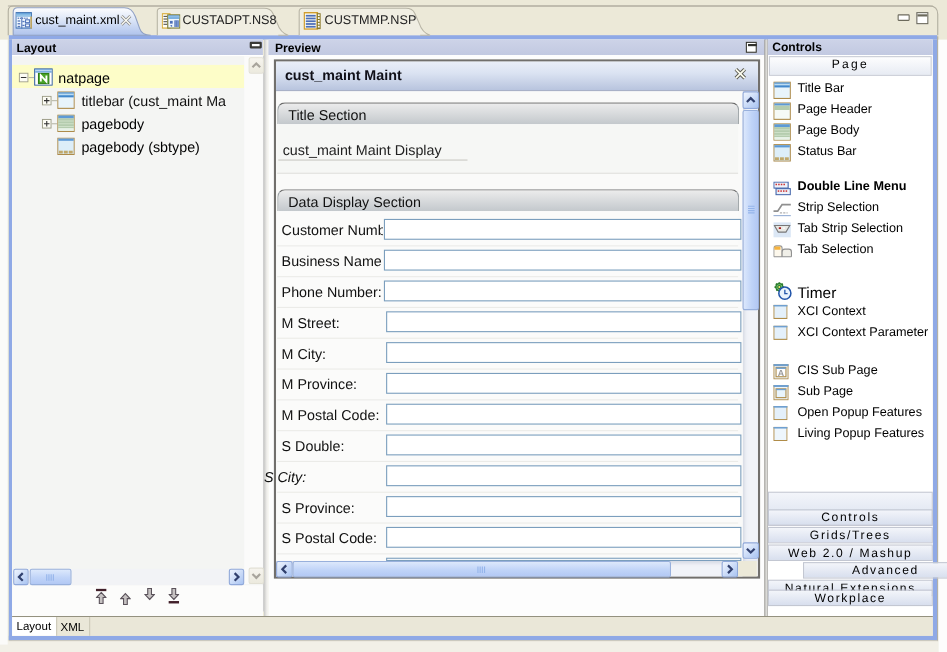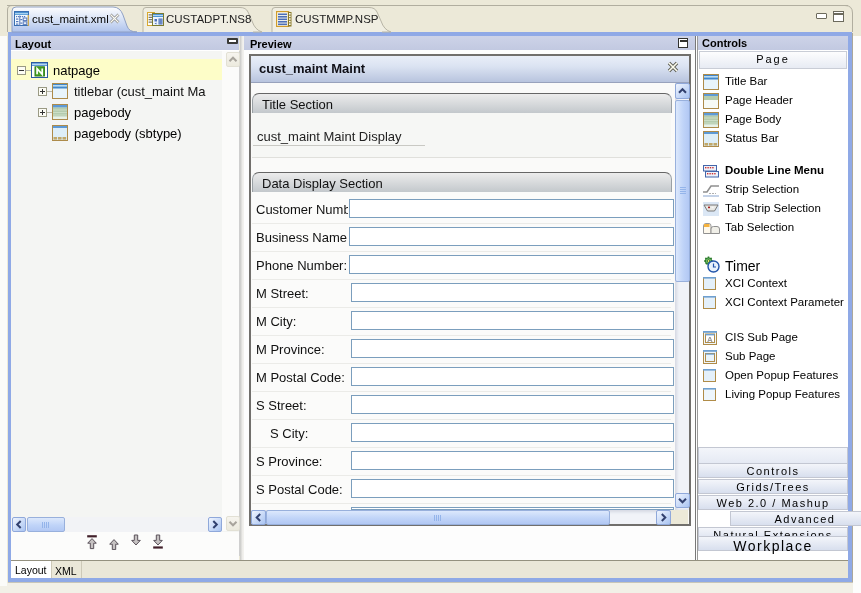--- a/index.html
+++ b/index.html
@@ -235,24 +235,24 @@
 <div class="a" style="left:252px;top:279px;width:419px;height:1px;background:#ebebe8;"></div>
 <div class="a lbl" style="left:256px;top:314px;width:94px;">M City:</div>
 <div class="a inp" style="left:351px;top:311px;width:321px;height:17px;"></div>
 <div class="a" style="left:252px;top:307px;width:419px;height:1px;background:#ebebe8;"></div>
 <div class="a lbl" style="left:256px;top:342px;width:94px;">M Province:</div>
 <div class="a inp" style="left:351px;top:339px;width:321px;height:17px;"></div>
 <div class="a" style="left:252px;top:335px;width:419px;height:1px;background:#ebebe8;"></div>
 <div class="a lbl" style="left:256px;top:370px;width:94px;">M Postal Code:</div>
 <div class="a inp" style="left:351px;top:367px;width:321px;height:17px;"></div>
 <div class="a" style="left:252px;top:363px;width:419px;height:1px;background:#ebebe8;"></div>
-<div class="a lbl" style="left:256px;top:398px;width:94px;">S Street:</div>
+<div class="a lbl" style="left:256px;top:398px;width:94px;">S Double:</div>
 <div class="a inp" style="left:351px;top:395px;width:321px;height:17px;"></div>
 <div class="a" style="left:252px;top:391px;width:419px;height:1px;background:#ebebe8;"></div>
-<div class="a lbl" style="left:270px;top:426px;width:94px;">S City:</div>
+<div class="a lbl" style="left:240px;top:426px;width:94px;font-style:italic;">S City:</div>
 <div class="a inp" style="left:351px;top:423px;width:321px;height:17px;"></div>
 <div class="a" style="left:252px;top:419px;width:419px;height:1px;background:#ebebe8;"></div>
 <div class="a lbl" style="left:256px;top:454px;width:94px;">S Province:</div>
 <div class="a inp" style="left:351px;top:451px;width:321px;height:17px;"></div>
 <div class="a" style="left:252px;top:447px;width:419px;height:1px;background:#ebebe8;"></div>
 <div class="a lbl" style="left:256px;top:482px;width:94px;">S Postal Code:</div>
 <div class="a inp" style="left:351px;top:479px;width:321px;height:17px;"></div>
 <div class="a" style="left:252px;top:475px;width:419px;height:1px;background:#ebebe8;"></div>
 <div class="a inp" style="left:351px;top:507px;width:321px;height:1px;"></div>
 <div class="a" style="left:252px;top:503px;width:419px;height:1px;background:#ebebe8;"></div>
@@ -402,19 +402,19 @@
     <rect x="0.5" y="0.5" width="12" height="12" fill="#eef6fc" stroke="#b08c48"></rect>
     <rect x="0" y="0" width="13" height="1.6" fill="#6fa0d0"></rect>
   </svg>
 <div class="a" style="left:725px;top:388px;font-size:11.5px;color:#000;">Living Popup Features</div>
 <div class="a pal" style="left:698px;top:447px;width:148px;height:12px;font-size:11px;letter-spacing:1.5px;padding-top:17px;">Container</div>
 <div class="a pal" style="left:698px;top:463px;width:148px;height:12px;font-size:11px;letter-spacing:1.5px;padding-top:1px;">Controls</div>
 <div class="a pal" style="left:698px;top:479px;width:148px;height:12px;font-size:11px;letter-spacing:1.5px;padding-top:1px;">Grids/Trees</div>
 <div class="a pal" style="left:698px;top:495px;width:148px;height:12px;font-size:11px;letter-spacing:1.5px;padding-top:1px;">Web 2.0 / Mashup</div>
 <div class="a pal" style="left:730px;top:511px;width:148px;height:12px;font-size:11px;letter-spacing:1.5px;padding-top:1px;">Advanced</div>
 <div class="a pal" style="left:698px;top:527px;width:148px;height:12px;font-size:11px;letter-spacing:1.5px;padding-top:1px;">Natural Extensions</div>
-<div class="a pal" style="left:698px;top:536px;width:148px;height:12px;font-size:14px;letter-spacing:1.5px;padding-top:1px;">Workplace</div>
+<div class="a pal" style="left:698px;top:536px;width:148px;height:12px;font-size:11px;letter-spacing:1.5px;padding-top:1px;">Workplace</div>
 <div class="a" style="left:11px;top:560px;width:837px;height:1px;background:#94917f;"></div>
 <div class="a" style="left:11px;top:561px;width:837px;height:17px;background:#eae7d8;"></div>
 <div class="a" style="left:11px;top:561px;width:40px;height:17px;background:#fff;"></div>
 <div class="a" style="left:15px;top:564px;font-size:10.5px;color:#000;">Layout</div>
 <div class="a" style="left:51px;top:561px;width:1px;height:17px;background:#cdc9b8;"></div>
 <div class="a" style="left:55px;top:564.5px;font-size:10.5px;color:#000;">XML</div>
 <div class="a" style="left:81px;top:561px;width:1px;height:17px;background:#cdc9b8;"></div>
 </body></html>

